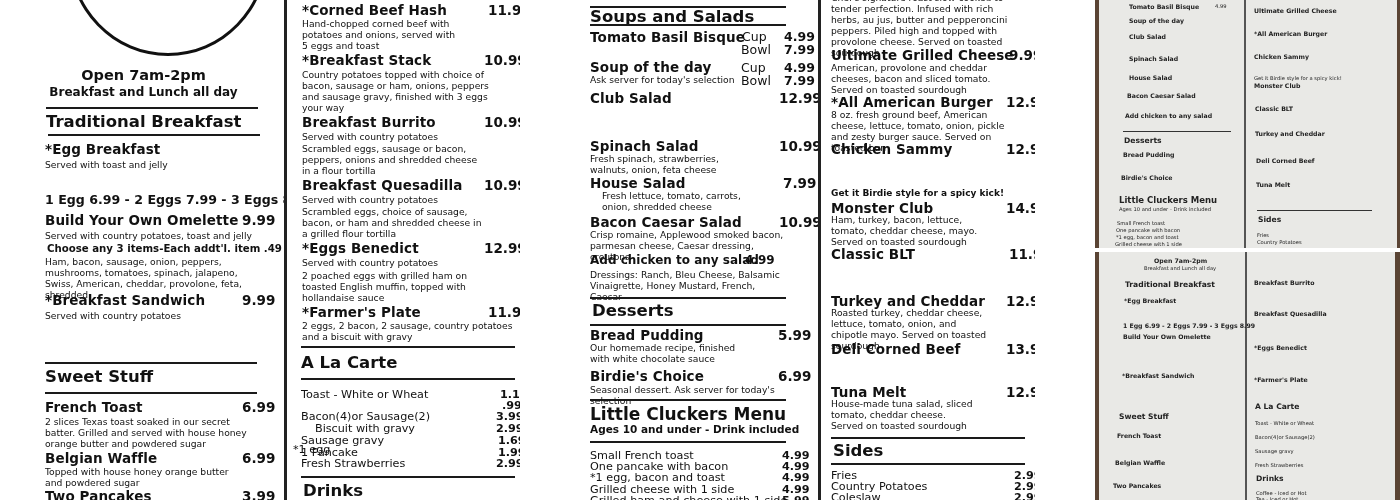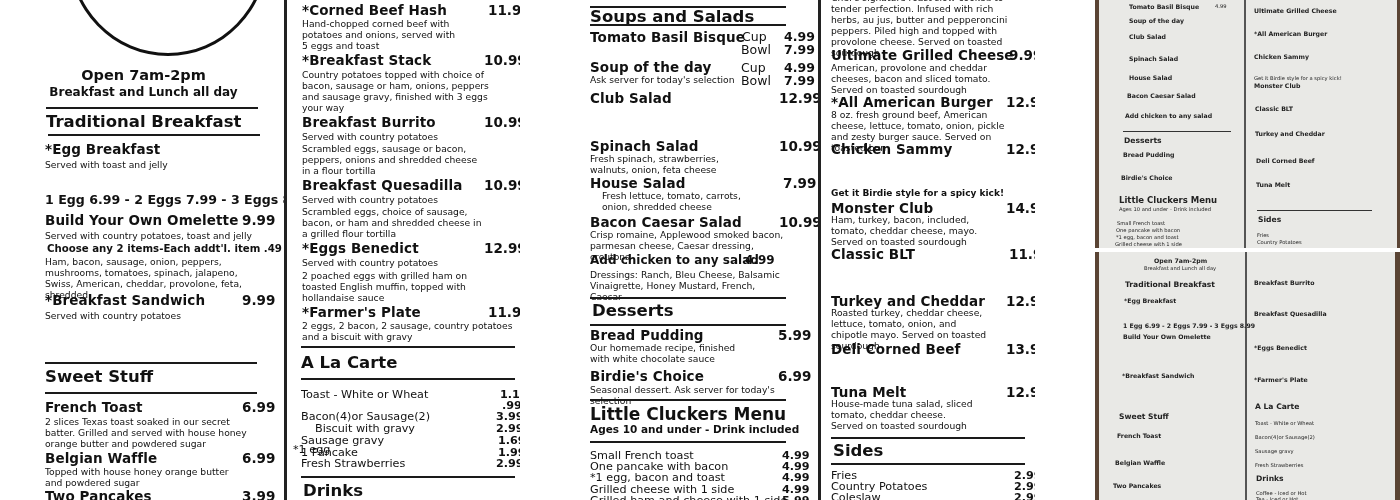--- a/index.html
+++ b/index.html
@@ -50,21 +50,21 @@
   <div class="abs sect" style="left:46px;top:112px;">Traditional Breakfast</div>
   <div class="rule" style="left:48px;top:134px;width:212px;"></div>
 
   <div class="abs name" style="left:45px;top:141px;">*Egg Breakfast</div>
   <div class="abs desc" style="left:45px;top:159px;">Served with toast and jelly</div>
   <div class="abs" style="left:45px;top:192px;font-weight:bold;font-size:12.6px;">1 Egg 6.99 - 2 Eggs 7.99 - 3 Eggs 8.99</div>
 
   <div class="abs name" style="left:45px;top:212px;">Build Your Own Omelette</div>
   <div class="price" style="left:242px;top:212px;">9.99</div>
   <div class="abs desc" style="left:45px;top:230px;">Served with country potatoes, toast and jelly</div>
-  <div class="abs" style="left:47px;top:243px;font-weight:bold;font-size:10.2px;">Choose any 2 items-Each addt'l. item .49</div>
+  <div class="abs" style="left:47px;top:243px;font-weight:bold;font-size:10.2px;">Choose any 3 items-Each addt'l. item .49</div>
   <div class="abs desc" style="left:45px;top:256px;width:205px;">Ham, bacon, sausage, onion, peppers, mushrooms, tomatoes, spinach, jalapeno, Swiss, American, cheddar, provolone, feta, shredded</div>
 
   <div class="abs name" style="left:45px;top:292px;">*Breakfast Sandwich</div>
   <div class="price" style="left:242px;top:292px;">9.99</div>
   <div class="abs desc" style="left:45px;top:310px;">Served with country potatoes</div>
 
   <div class="rule" style="left:45px;top:362px;width:212px;"></div>
   <div class="abs sect" style="left:45px;top:367px;">Sweet Stuff</div>
   <div class="rule" style="left:45px;top:392px;width:212px;"></div>
 
@@ -213,21 +213,21 @@
   <div class="abs name" style="left:10px;top:94px;">*All American Burger</div>
   <div class="price" style="left:185px;top:94px;">12.99</div>
   <div class="abs desc" style="left:10px;top:109px;width:185px;">8 oz. fresh ground beef, American cheese, lettuce, tomato, onion, pickle and zesty burger sauce. Served on toasted bun</div>
 
   <div class="abs name" style="left:10px;top:141px;">Chicken Sammy</div>
   <div class="price" style="left:185px;top:141px;">12.99</div>
   <div class="abs" style="left:10px;top:188px;font-size:9px;font-weight:bold;">Get it Birdie style for a spicy kick!</div>
 
   <div class="abs name" style="left:10px;top:200px;">Monster Club</div>
   <div class="price" style="left:185px;top:200px;">14.99</div>
-  <div class="abs desc" style="left:10px;top:214px;width:160px;">Ham, turkey, bacon, included, tomato, cheddar cheese, mayo. Served on toasted sourdough</div>
+  <div class="abs desc" style="left:10px;top:214px;width:160px;">Ham, turkey, bacon, lettuce, tomato, cheddar cheese, mayo. Served on toasted sourdough</div>
 
   <div class="abs name" style="left:10px;top:246px;">Classic BLT</div>
   <div class="price" style="left:188px;top:246px;">11.99</div>
 
   <div class="abs name" style="left:10px;top:293px;">Turkey and Cheddar</div>
   <div class="price" style="left:185px;top:293px;">12.99</div>
   <div class="abs desc" style="left:10px;top:307px;width:160px;">Roasted turkey, cheddar cheese, lettuce, tomato, onion, and chipotle mayo. Served on toasted sourdough</div>
 
   <div class="abs name" style="left:10px;top:341px;">Deli Corned Beef</div>
   <div class="price" style="left:185px;top:341px;">13.99</div>

